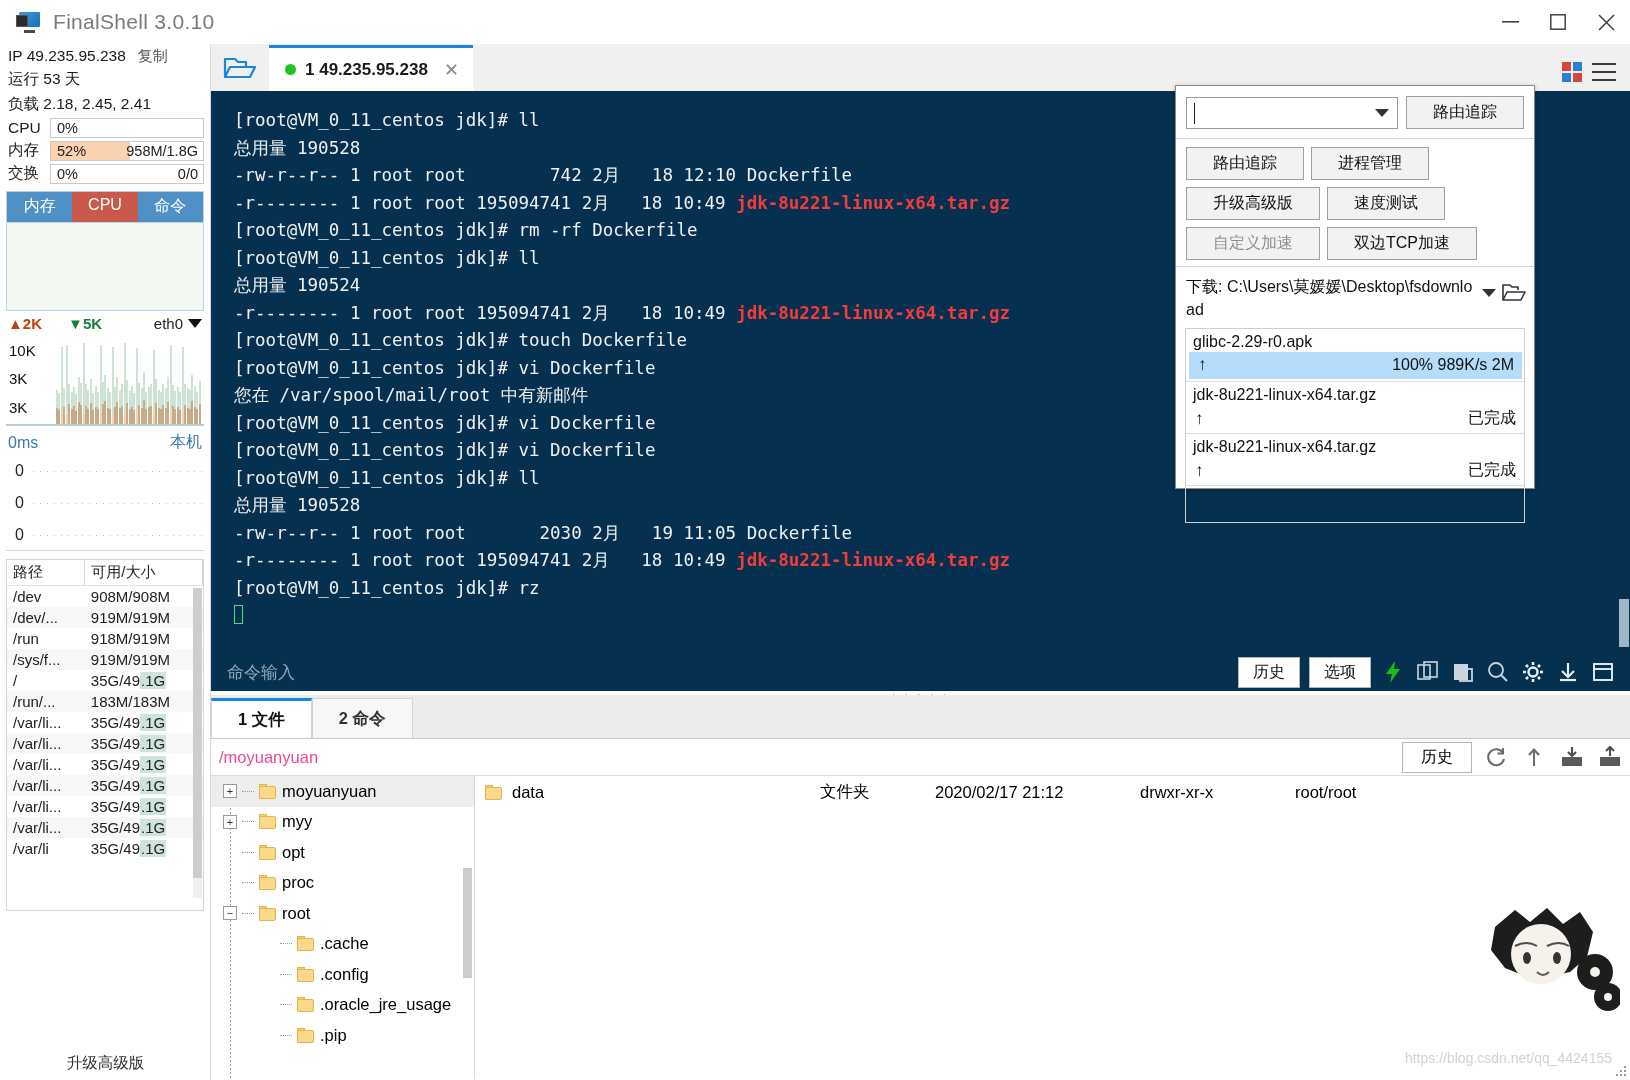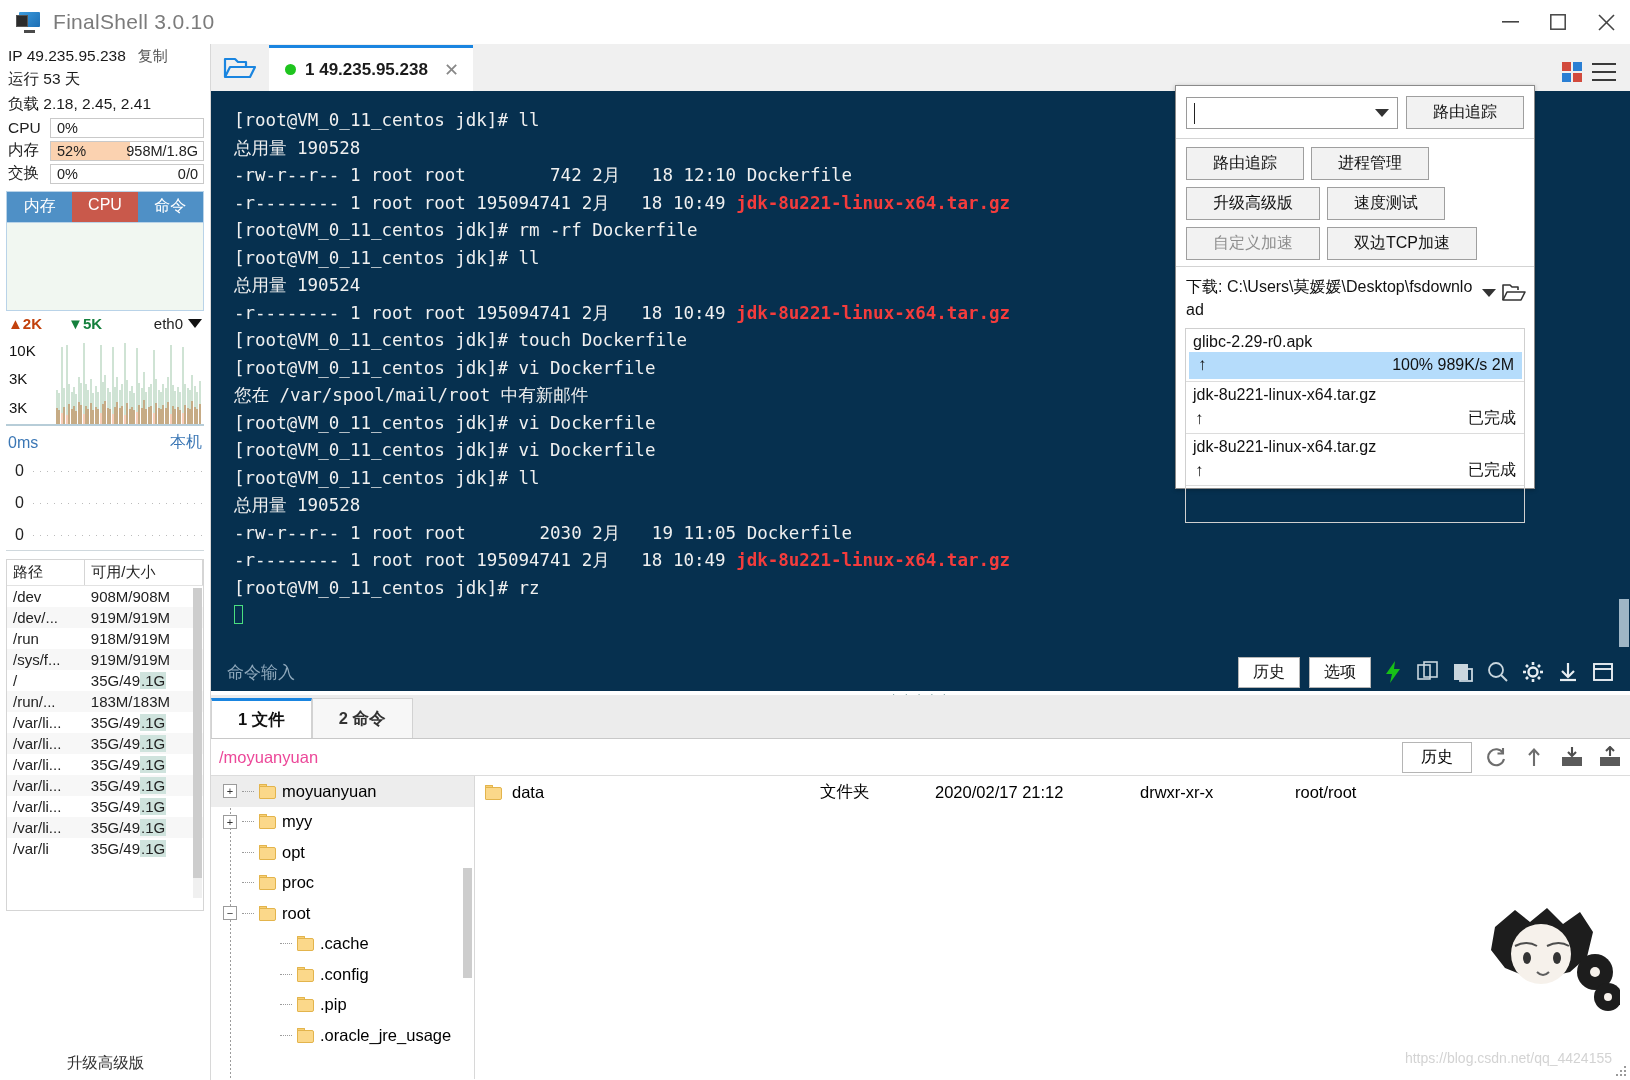--- a/index.html
+++ b/index.html
@@ -739,30 +739,30 @@
             </span>
             <span>.config</span>
           </div>
           <div class="tnode" style="padding-left: 50px;">
             <span class="spacer"></span>
             <span class="dash"></span>
             <span class="folder">
               <b></b>
               <i></i>
             </span>
-            <span>.pip</span>
+            <span>.oracle_jre_usage</span>
           </div>
           <div class="tnode" style="padding-left: 50px;">
             <span class="spacer"></span>
             <span class="dash"></span>
             <span class="folder">
               <b></b>
               <i></i>
             </span>
-            <span>.oracle_jre_usage</span>
+            <span>.pip</span>
           </div>
         </div>
       <div class="filelist">
         <div id="flbody">
             <div class="fl-row">
               <div class="c0">
                 <span class="folder">
                   <b></b>
                   <i></i>
                 </span>

